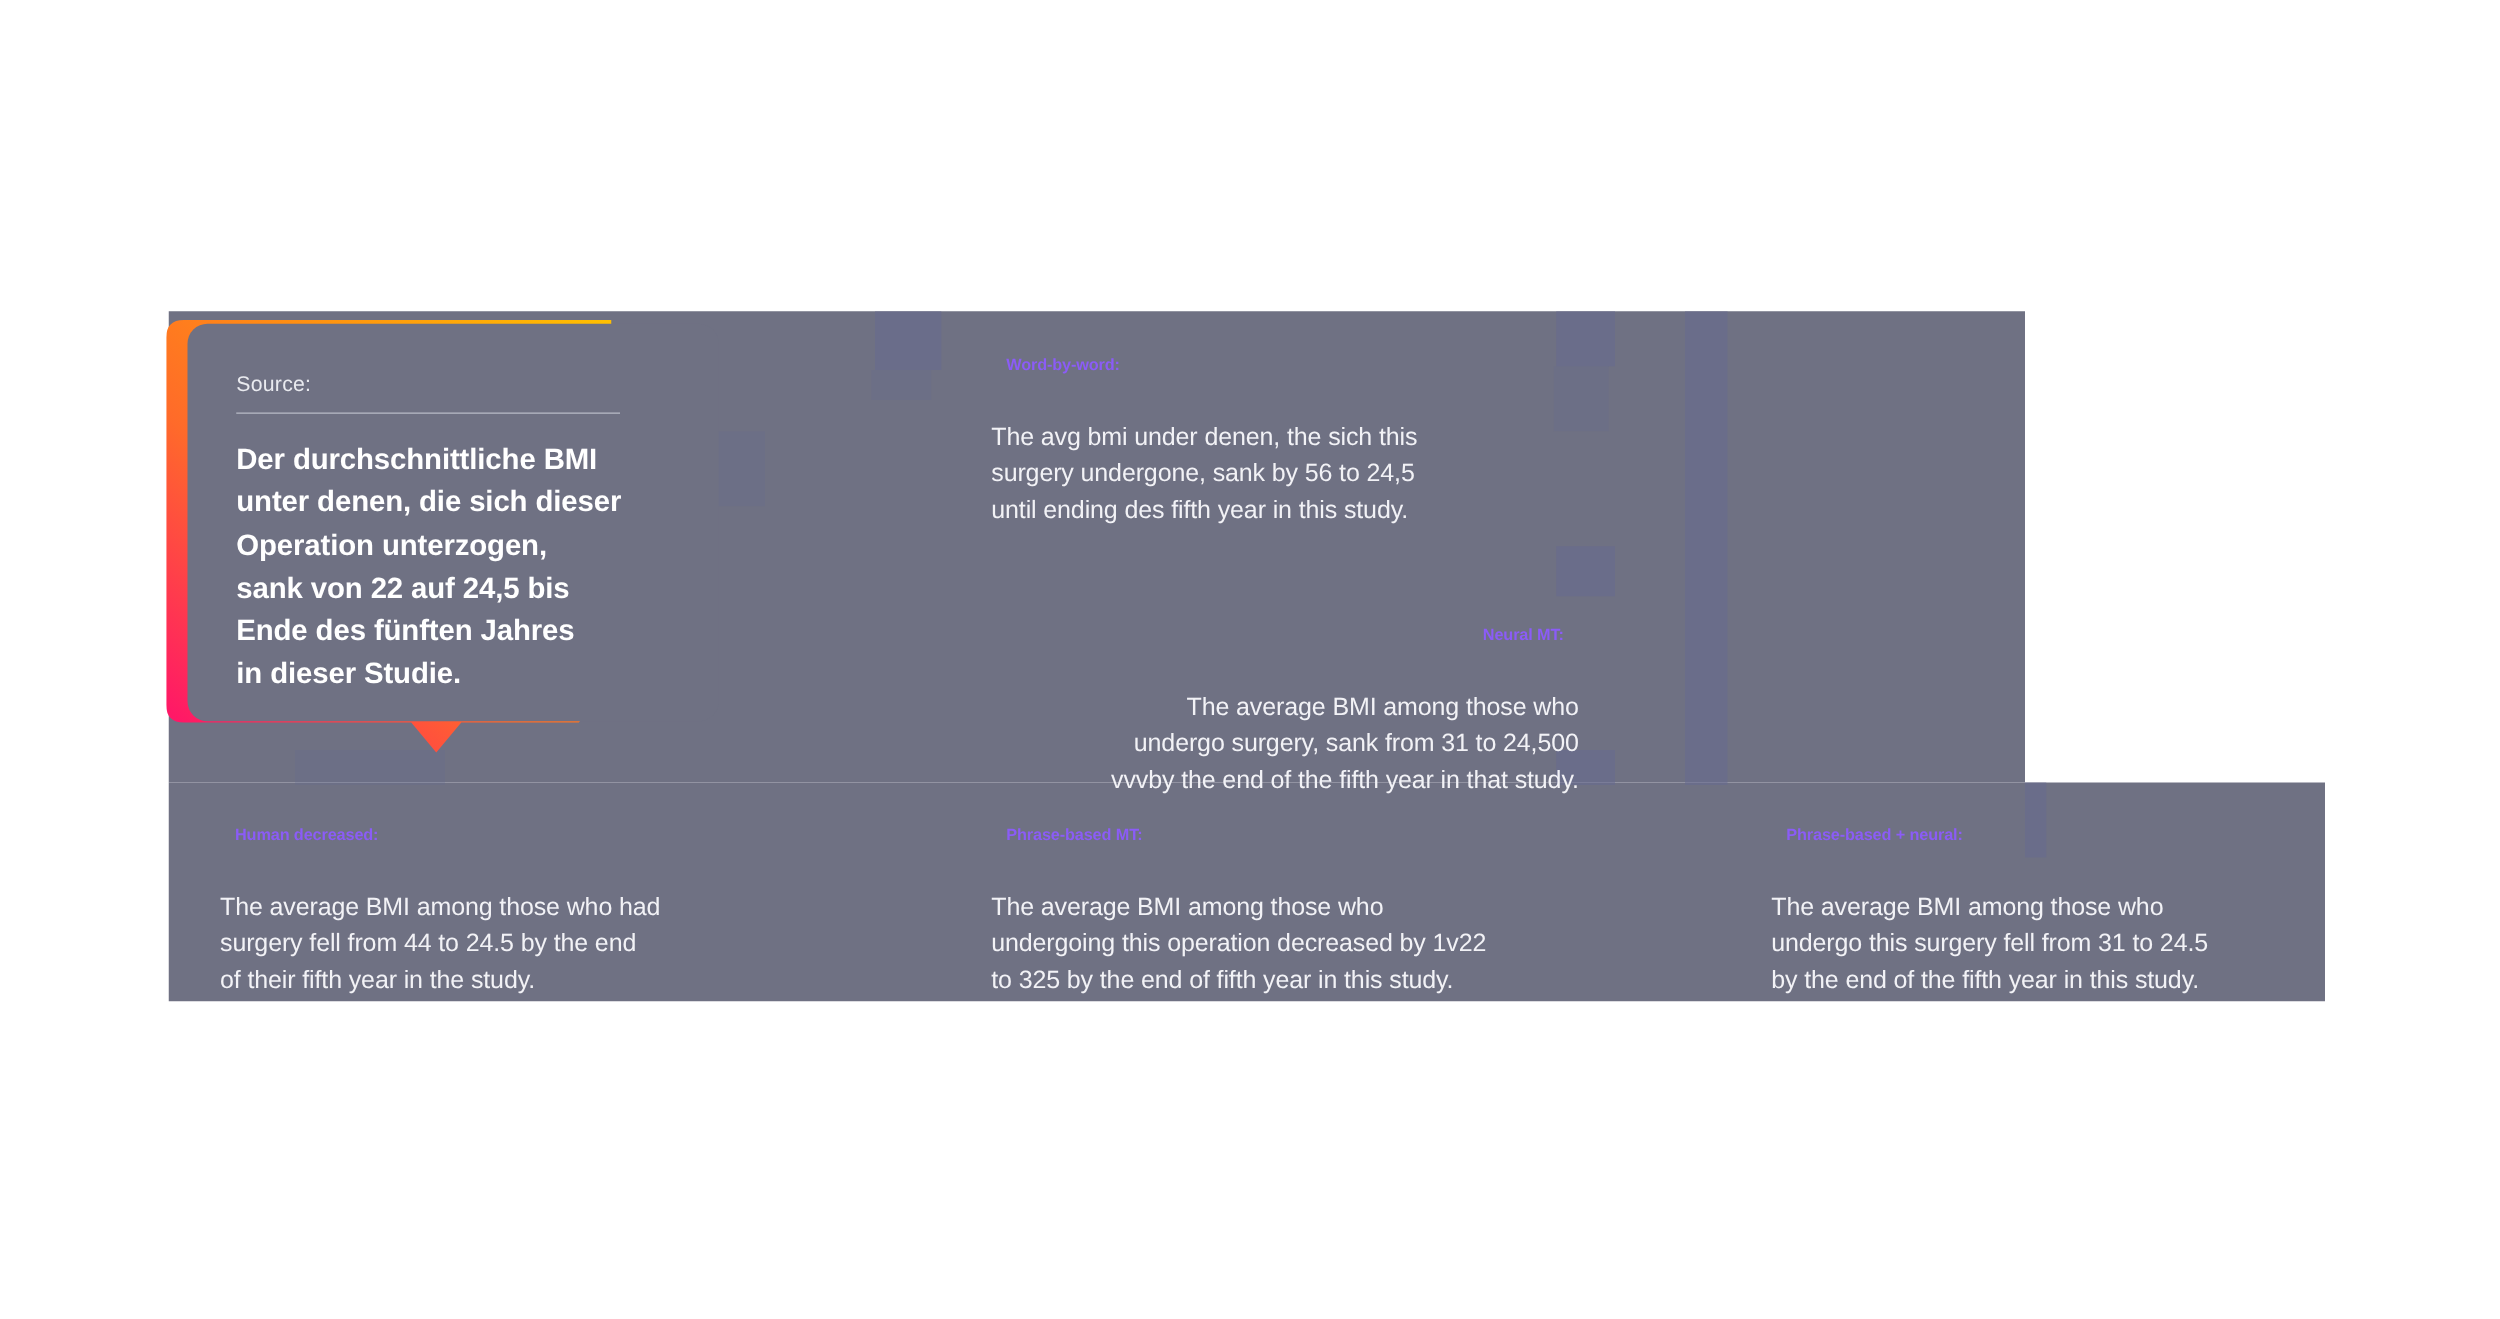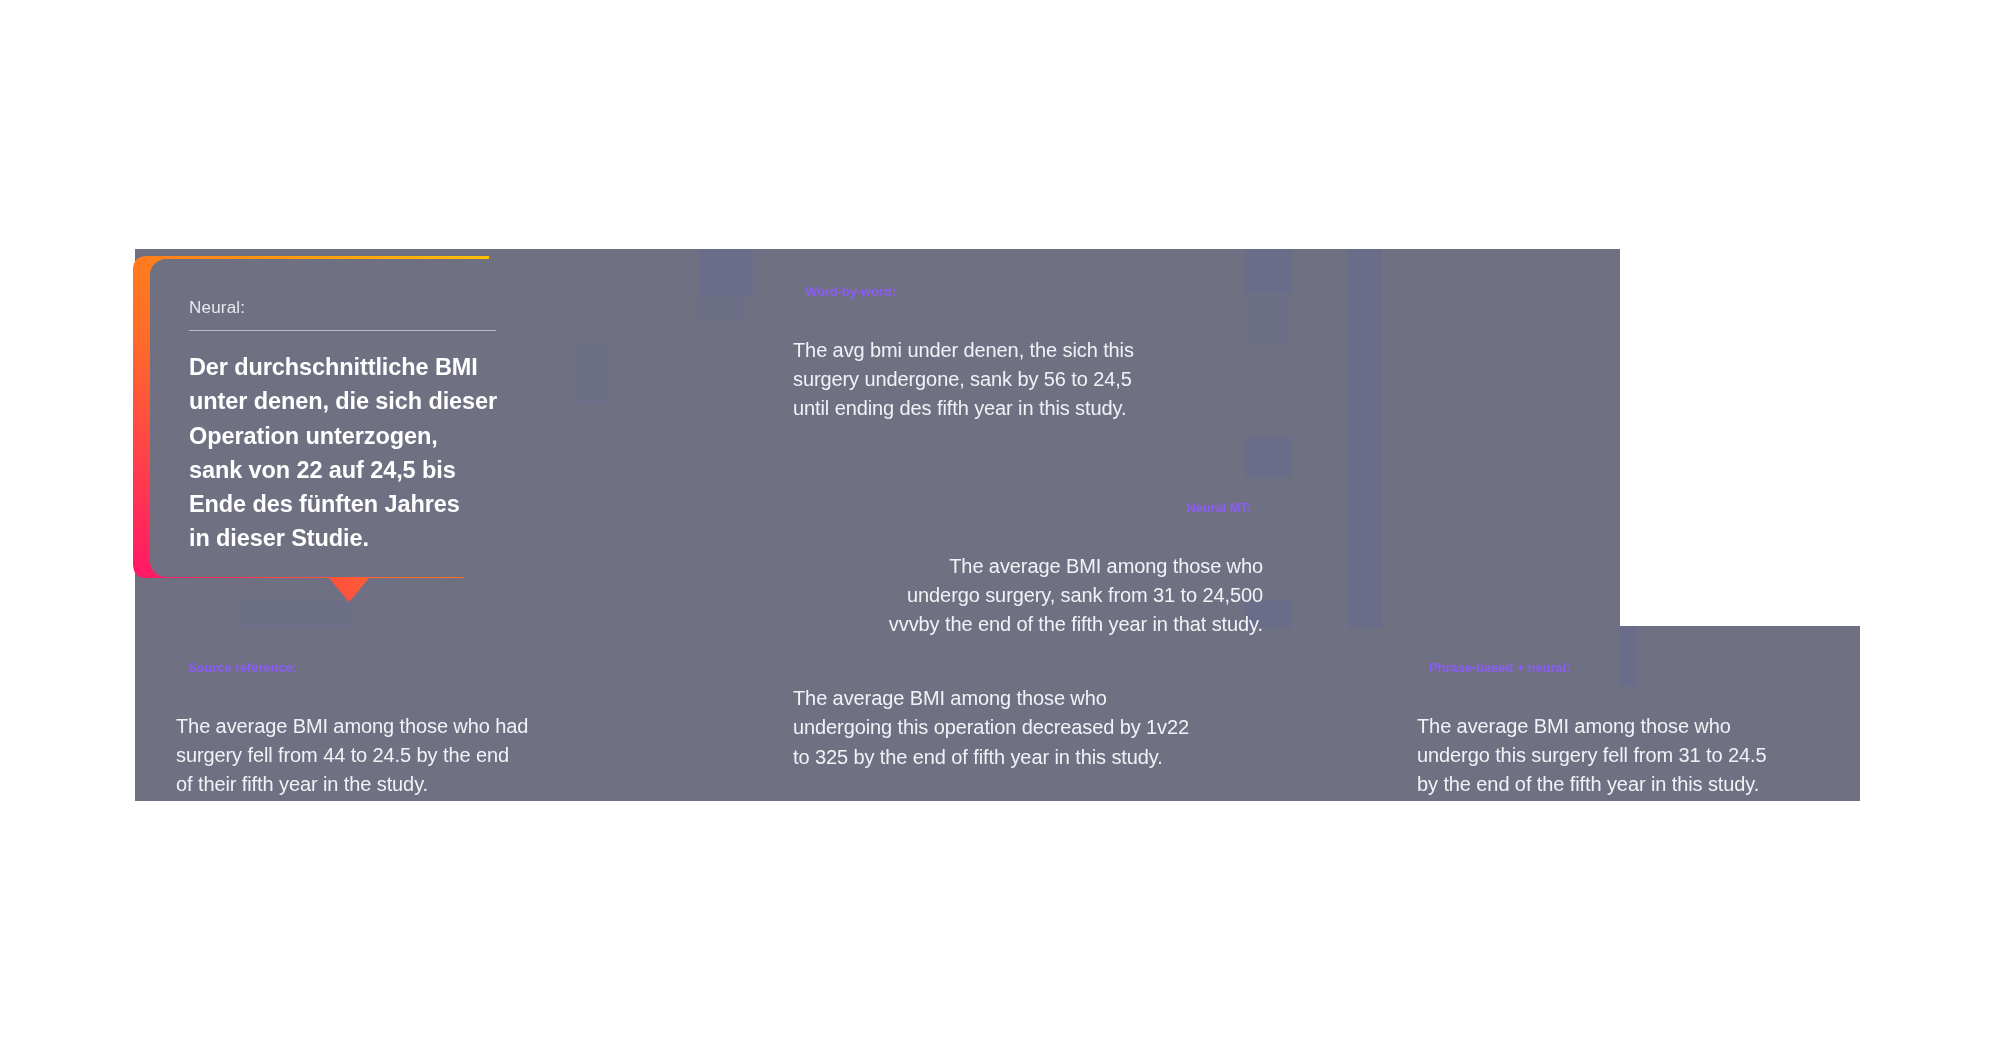--- a/index.html
+++ b/index.html
@@ -108,21 +108,21 @@
         L 196 330
         L 14 330
         Q 0 330 0 316
         L 0 22
         Q 0 8 14 8
         Z"></path>
     </svg>
   </div>
 
   <div id="source-card">
-    <div id="source-label">Neural:</div>
+    <div id="source-label">Source:</div>
     <div id="source-rule"></div>
     <div id="source-quote" style="white-space:pre-line;">Der durchschnittliche BMI
 unter denen, die sich dieser
 Operation unterzogen,
 sank von 22 auf 24,5 bis
 Ende des fünften Jahres
 in dieser Studie.</div>
   </div>
 
   <div class="block" id="blk-wbw">
@@ -133,27 +133,28 @@
   </div>
 
   <div class="block" id="blk-neural">
     <h3>Neural MT:</h3>
     <p>The average BMI among those who
 undergo surgery, sank from 31 to 24,500
 vvvby the end of the fifth year in that study.</p>
   </div>
 
   <div class="block" id="blk-human">
-    <h3>Source reference:</h3>
+    <h3>Human decreased:</h3>
     <p>The average BMI among those who had
 surgery fell from 44 to 24.5 by the end
 of their fifth year in the study.</p>
   </div>
 
   <div class="block" id="blk-pbmt">
+    <h3>Phrase-based MT:</h3>
     <p>The average BMI among those who
 undergoing this operation decreased by 1v22
 to 325 by the end of fifth year in this study.</p>
   </div>
 
   <div class="block" id="blk-pbn">
     <h3>Phrase-based + neural:</h3>
     <p>The average BMI among those who
 undergo this surgery fell from 31 to 24.5
 by the end of the fifth year in this study.</p>

